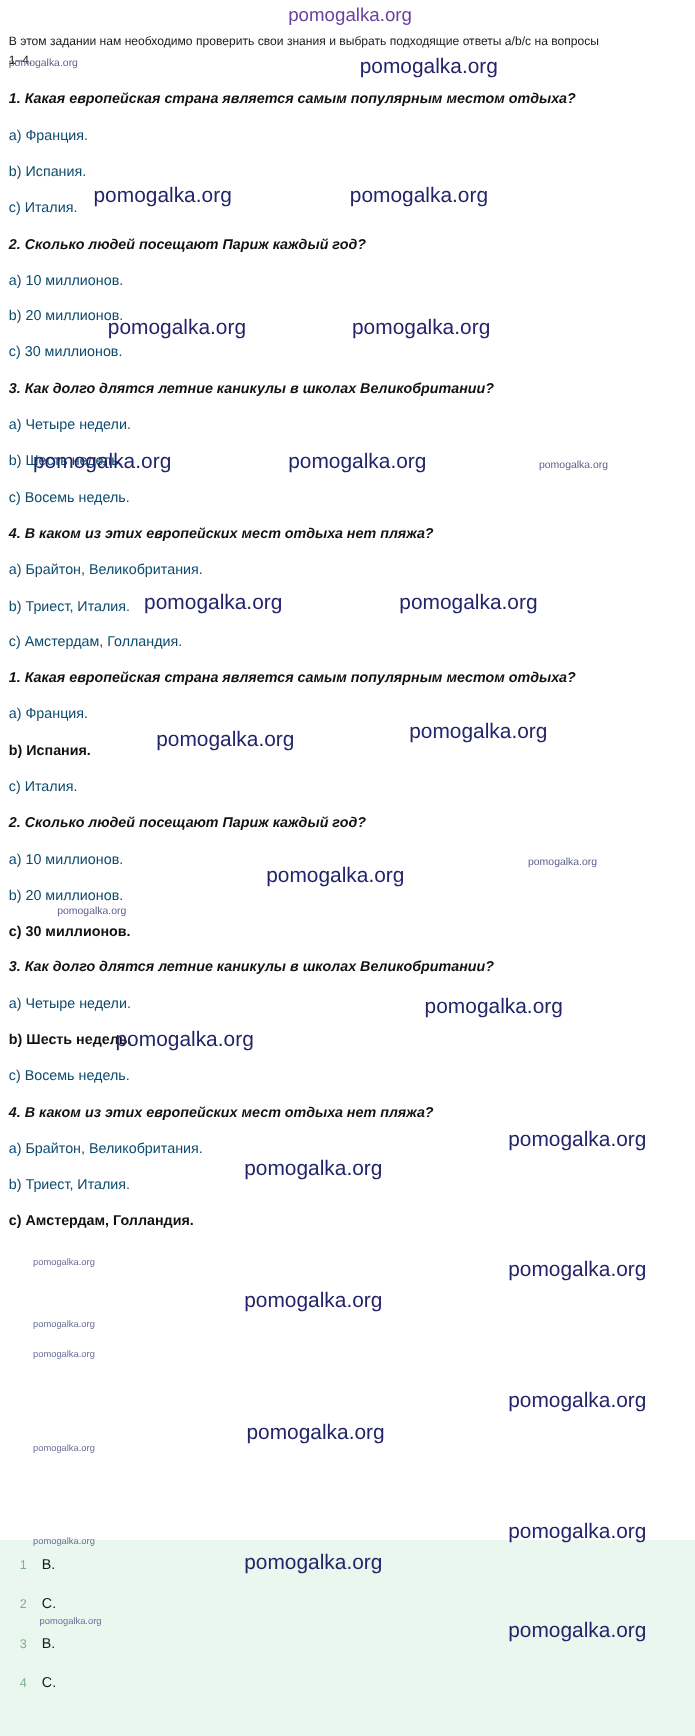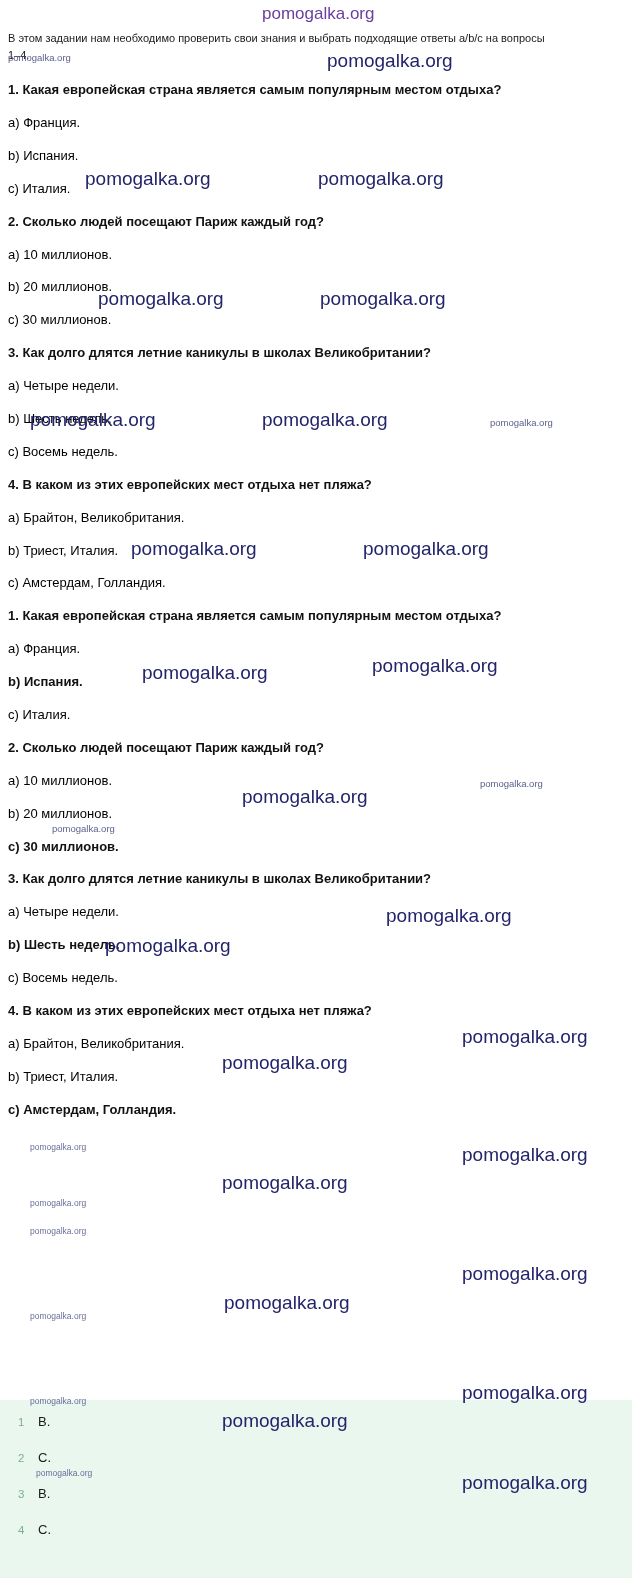--- a/index.html
+++ b/index.html
@@ -33,24 +33,25 @@
     color: #1a1a1a;
     margin: 0 0 18px 0;
     max-width: 540px;
   }
   .q {
     font-size: 13px;
     font-weight: bold;
     color: #111;
     margin: 0 0 16px 0;
     line-height: 1.3;
+    font-style: italic;
   }
   .a {
     font-size: 13px;
-    color: #000000;
+    color: #0c4a6e;
     margin: 0 0 16px 0;
     line-height: 1.3;
   }
   .a.correct {
     font-weight: bold;
     color: #111;
   }
   .answers-box {
     position: absolute;
     left: 0;

